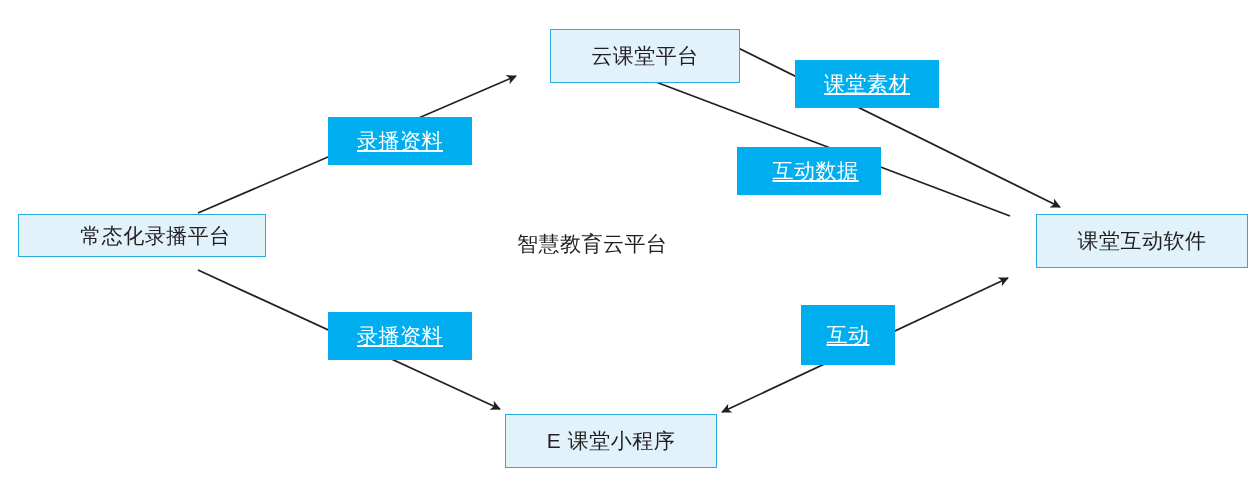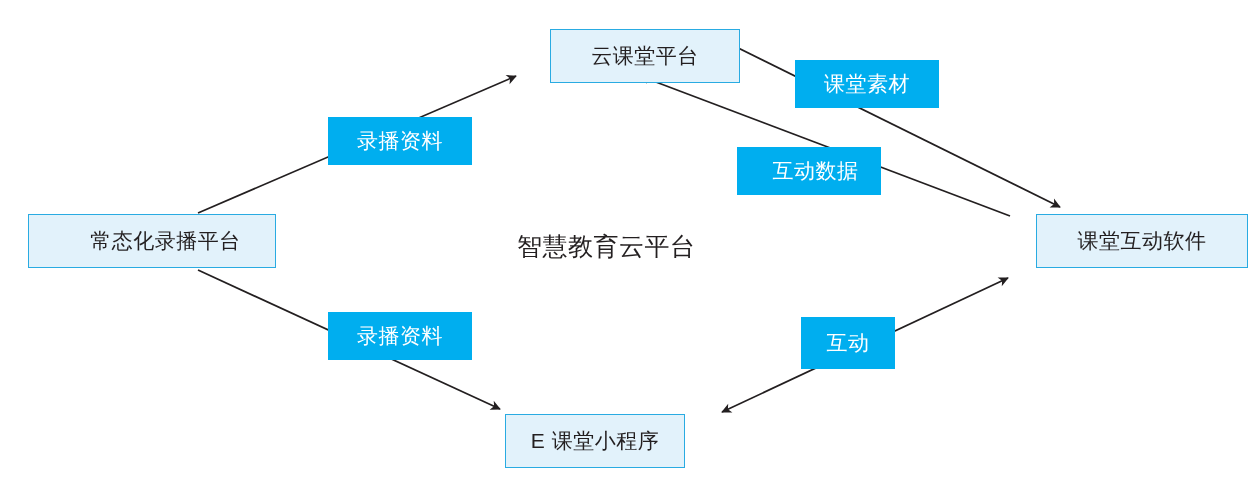--- a/index.html
+++ b/index.html
@@ -25,26 +25,27 @@
   .elabel{
     position:absolute;
     box-sizing:border-box;
     background:#00aeef;
     color:#ffffff;
     display:flex;align-items:center;justify-content:center;
     font-size:21px;
     letter-spacing:0.5px;
     white-space:nowrap;
     z-index:4;
+    text-decoration:underline;
   }
 
   .caption{
     position:absolute;
     color:#231f20;
-    font-size:25px;
+    font-size:21px;
     letter-spacing:0.5px;
     white-space:nowrap;
     z-index:3;
   }
 </style>
 </head>
 <body>
 
 <div id="canvas">
 
@@ -69,53 +70,53 @@
 
     <g>
       <line x1="1010" y1="216" x2="640" y2="76" stroke="#231f20" stroke-width="1.7" marker-end="url(#ah)"></line>
     </g>
 
     <g>
       <line x1="722" y1="412" x2="1008" y2="278" stroke="#231f20" stroke-width="1.7" marker-start="url(#ah)" marker-end="url(#ah)"></line>
     </g>
   </svg>
 
-  <div class="node" style="left:28px;top:214px;width:248px;height:54px;padding-left:27px;">
+  <div class="node" style="left:18px;top:214px;width:248px;height:43px;padding-left:27px;">
     <span>常态化录播平台</span>
   </div>
 
   <div class="node" style="left:550px;top:17px;width:190px;height:54px;margin-top:12px;">
     <span>云课堂平台</span>
   </div>
 
   <div class="node" style="left:1036px;top:214px;width:212px;height:54px;">
     <span>课堂互动软件</span>
   </div>
 
-  <div class="node" style="left:505px;top:414px;width:180px;height:54px;">
+  <div class="node" style="left:505px;top:414px;width:212px;height:54px;">
     <span>E 课堂小程序</span>
   </div>
 
   <div class="elabel" style="left:328px;top:117px;width:144px;height:48px;">
     <span>录播资料</span>
   </div>
 
   <div class="elabel" style="left:795px;top:60px;width:144px;height:48px;">
     <span>课堂素材</span>
   </div>
 
   <div class="elabel" style="left:737px;top:147px;width:144px;height:48px;padding-left:13px;">
     <span>互动数据</span>
   </div>
 
   <div class="elabel" style="left:328px;top:312px;width:144px;height:48px;">
     <span>录播资料</span>
   </div>
 
-  <div class="elabel" style="left:801px;top:317px;width:94px;height:52px;">
+  <div class="elabel" style="left:801px;top:305px;width:94px;height:60px;">
     <span>互动</span>
   </div>
 
   <div class="caption" style="left:517px;top:230px;">
     <span>智慧教育云平台</span>
   </div>
 
 </div>
 
 </body></html>

